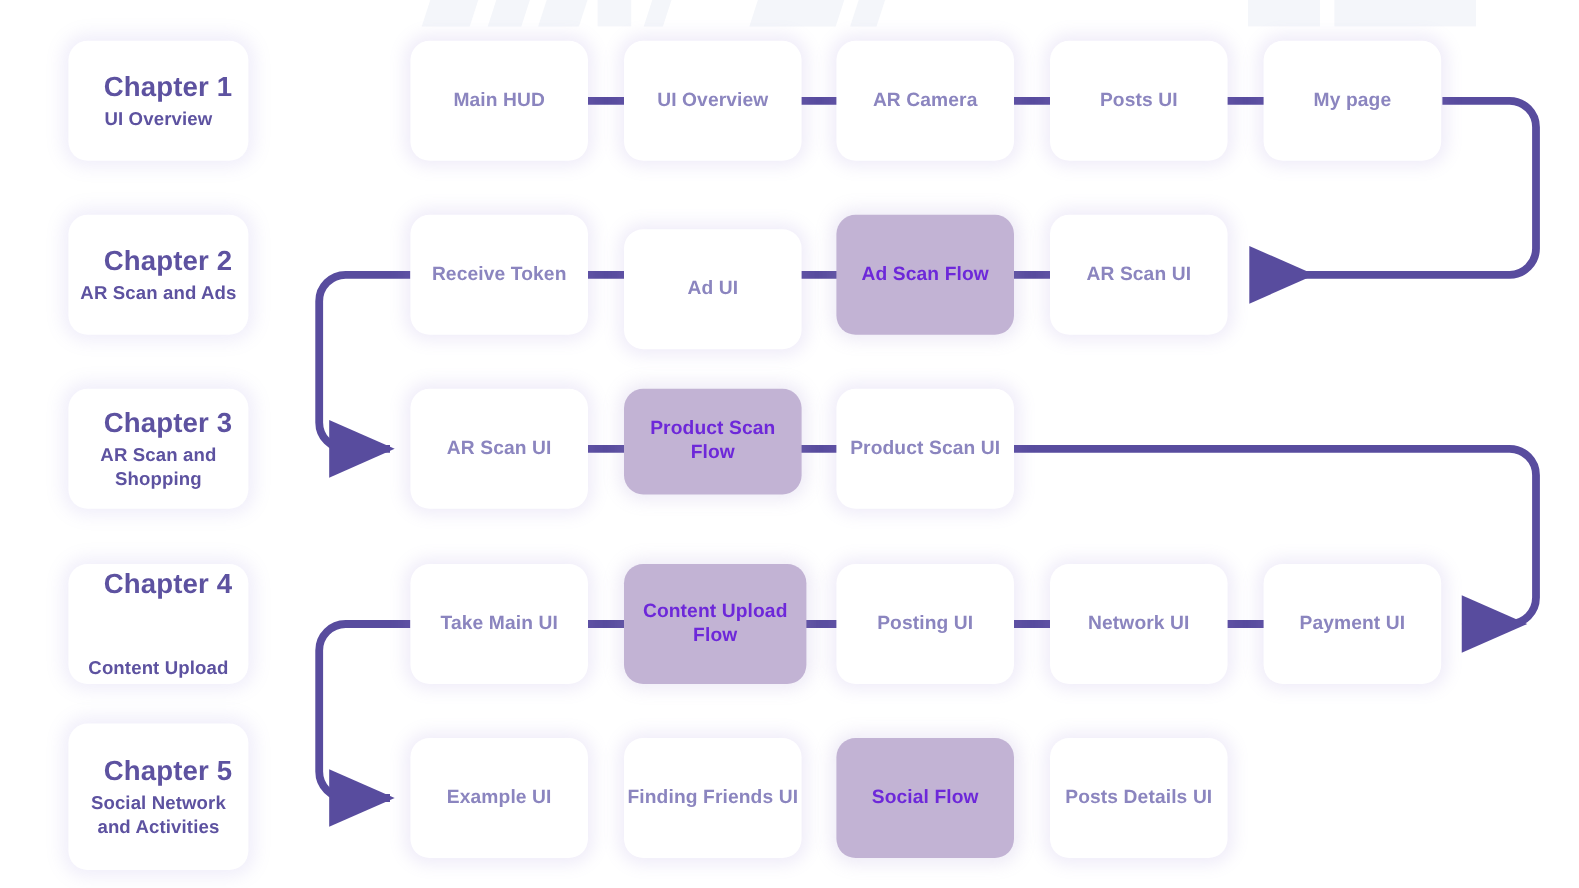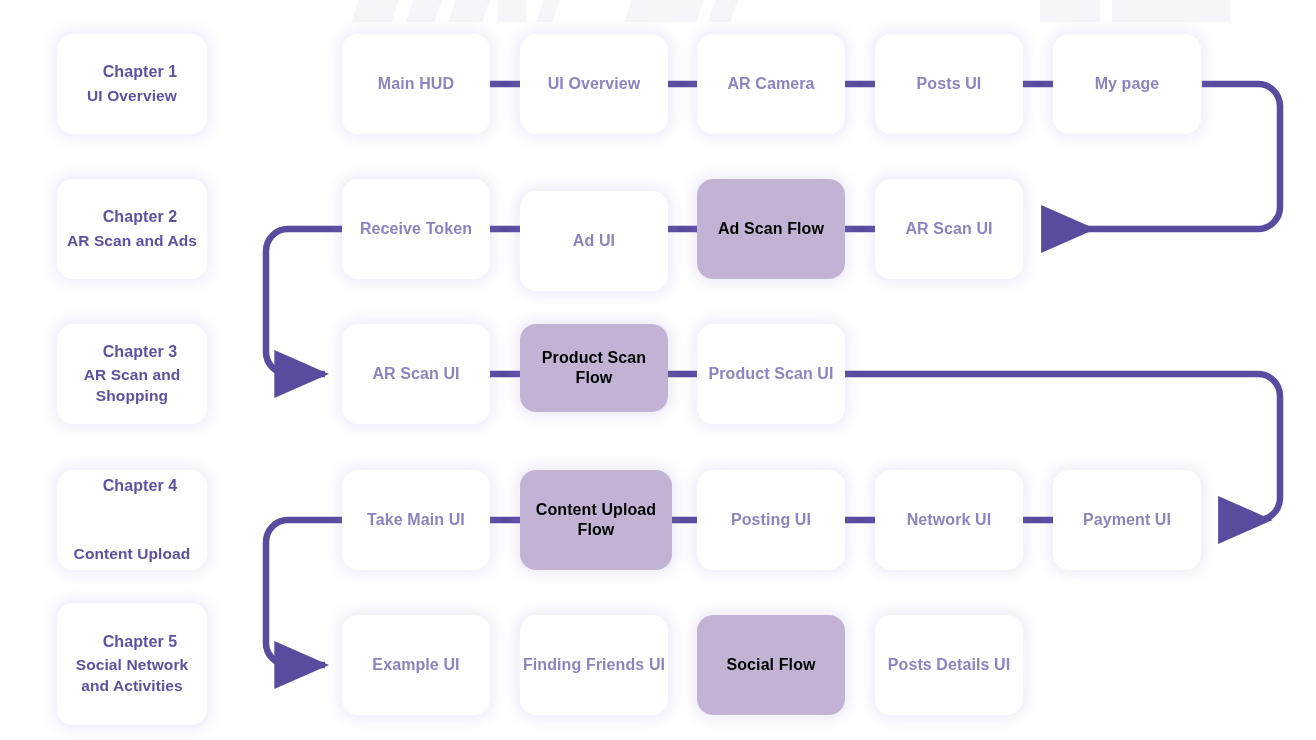--- a/index.html
+++ b/index.html
@@ -57,21 +57,21 @@
   
   .chapter {
     background: #ffffff;
     box-shadow: 0 0 14px 5px rgba(139,122,214,0.13);
     flex-direction: column;
     padding: 6px 8px;
   }
   .chapter .ch-title {
     color: #5d52a0;
     font-weight: 700;
-    font-size: 16px;
+    font-size: 23px;
     margin-bottom: 3px;
     margin-left: 16px;
   }
   .chapter .ch-sub {
     color: #5d52a0;
     font-weight: 700;
     font-size: 15.5px;
     line-height: 1.3;
   }
 
@@ -83,21 +83,21 @@
     font-weight: 700;
     font-size: 16px;
     padding: 4px 2px;
     white-space: nowrap;
   }
   .step.wrap { white-space: normal; }
 
   
   .step.filled {
     background: #c2b3d4;
-    color: #000000;
+    color: #6d28d9;
     box-shadow: 0 0 13px 5px rgba(160,140,205,0.17);
   }
 
   .overflow-label { overflow: visible; }
 </style>
 </head>
 <body>
 
 <div id="stage">
 

